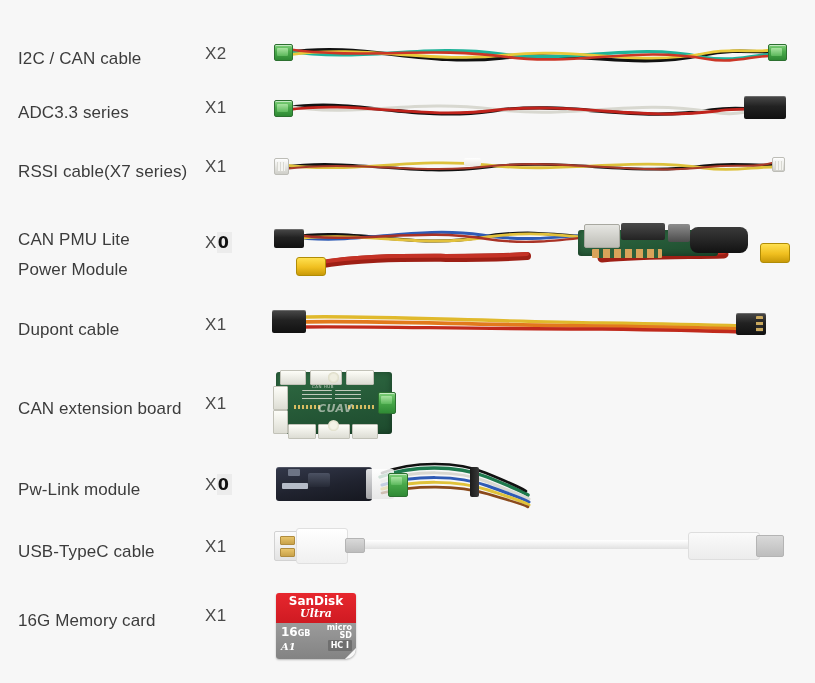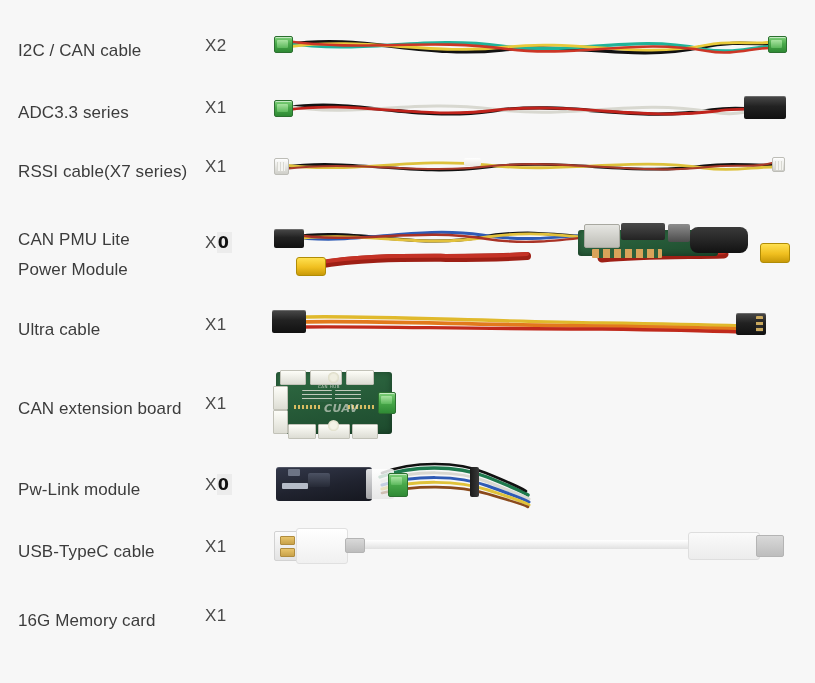--- a/index.html
+++ b/index.html
@@ -112,21 +112,20 @@
     background: linear-gradient(170deg,#2f6b43 0%,#275c39 45%,#1d4a2d 100%);
     border-radius: 3px;
     position: absolute;
     box-shadow: inset 0 0 6px rgba(0,0,0,.35);
   }
   .silk {
     position: absolute;
     color: #e8e8e0;
     font-family: "DejaVu Sans", sans-serif;
     letter-spacing: .5px;
-    margin-left: 6px;
   }
   .pad-w {
     position: absolute;
     background: linear-gradient(180deg,#fdfdf8,#ddddd4);
     border: 1px solid #c2c2b8;
     border-radius: 1px;
   }
   .goldrow {
     position: absolute;
     background: repeating-linear-gradient(90deg,#d8bc62 0 2px,#2b5c38 2px 4px);
@@ -201,21 +200,21 @@
     position:absolute;
     background:linear-gradient(180deg,#ffffff,#ededed 60%,#e0e0e0);
     border-radius:3px;
   }
 </style>
 </head>
 <body style="background: rgb(247, 247, 247);">
 
 <div id="sheet">
 
-  <div class="row" style="top:14px;height:60px;">
+  <div class="row" style="top:22px;height:60px;">
     <div class="label" style="top:22px;">I2C / CAN cable</div>
     <div class="qty" style="top:22px;">X2</div>
     <div class="media" style="top:0;width:515px;height:60px;">
       <svg width="515" height="60" viewBox="0 0 515 60">
         <g fill="none" stroke-linecap="round">
           <path d="M14,31 C90,19 150,45 230,36 C300,28 360,48 430,33 C460,27 480,30 500,30" stroke="#111" stroke-width="3.4"></path>
           <path d="M14,29 C90,41 150,21 230,32 C300,42 360,20 430,35 C460,40 480,34 500,32" stroke="#1fb39a" stroke-width="3.2"></path>
           <path d="M14,33 C95,22 155,42 235,33 C305,25 365,45 435,31 C462,26 482,31 500,28" stroke="#e8c93a" stroke-width="2.8"></path>
           <path d="M14,27 C95,38 155,24 235,35 C305,44 365,24 435,37 C462,42 482,33 500,34" stroke="#cc3626" stroke-width="2.6"></path>
         </g>
@@ -286,21 +285,21 @@
       <div style="position:absolute;left:396px;top:19px;width:22px;height:18px;background:linear-gradient(180deg,#8d8d8d,#4c4c4c);border-radius:2px;"></div>
       <div style="position:absolute;left:418px;top:22px;width:58px;height:26px;background:linear-gradient(180deg,#3a3a3a,#121212);border-radius:8px;"></div>
       <div style="position:absolute;left:320px;top:44px;width:70px;height:9px;background:repeating-linear-gradient(90deg,#d8a35a 0 7px,#2c5f3b 7px 11px);border-radius:1px;"></div>
       <div class="conn blk-conn" style="left:2px;top:24px;width:30px;height:19px;"></div>
       <div class="conn xt60" style="left:24px;top:52px;width:28px;height:17px;"></div>
       <div class="conn xt60" style="left:488px;top:38px;width:28px;height:18px;"></div>
     </div>
   </div>
 
   <div class="row" style="top:305px;height:45px;">
-    <div class="label" style="top:10px;">Ultra cable</div>
+    <div class="label" style="top:10px;">Dupont cable</div>
     <div class="qty" style="top:10px;">X1</div>
     <div class="media" style="top:0;width:512px;height:45px;">
       <svg width="512" height="45" viewBox="0 0 512 45">
         <g fill="none" stroke-linecap="round">
           <path d="M30,12 C90,10 200,16 330,18 C400,19 440,20 470,21" stroke="#e0b92c" stroke-width="3.4"></path>
           <path d="M30,17 C90,15 200,20 330,21 C400,22 440,23 470,24" stroke="#e2791c" stroke-width="3.6"></path>
           <path d="M30,22 C90,21 200,24 330,24 C400,25 440,26 470,27" stroke="#c02a1c" stroke-width="3.4"></path>
         </g>
       </svg>
       <div class="conn blk-conn" style="left:0px;top:5px;width:34px;height:23px;"></div>
@@ -371,15 +370,28 @@
       <div class="usb-shell" style="left:24px;top:8px;width:50px;height:34px;"></div>
       <div class="usb-c-tip" style="left:73px;top:18px;width:18px;height:13px;"></div>
       <div class="usb-c" style="left:416px;top:12px;width:70px;height:26px;"></div>
       <div class="usb-c-tip" style="left:484px;top:15px;width:26px;height:20px;"></div>
     </div>
   </div>
 
   <div class="row" style="top:588px;height:80px;">
     <div class="label" style="top:18px;">16G Memory card</div>
     <div class="qty" style="top:18px;">X1</div>
+    <div class="media" style="top:0;width:100px;height:80px;">
+      <div class="sdcard" style="left:4px;top:5px;">
+        <div class="sd-top"></div>
+        <div class="sd-bot"></div>
+        <div class="sd-t1">SanDisk</div>
+        <div class="sd-t2">Ultra</div>
+        <div class="sd-cap"><span>16</span><span class="sd-capu">GB</span></div>
+        <div class="sd-micro"><span>micro</span><br><span>SD</span></div>
+        <div class="sd-a1">A1</div>
+        <div class="sd-hc">HC I</div>
+        <div class="sd-notch"></div>
+      </div>
+    </div>
   </div>
 
 </div>
 
 </body></html>

